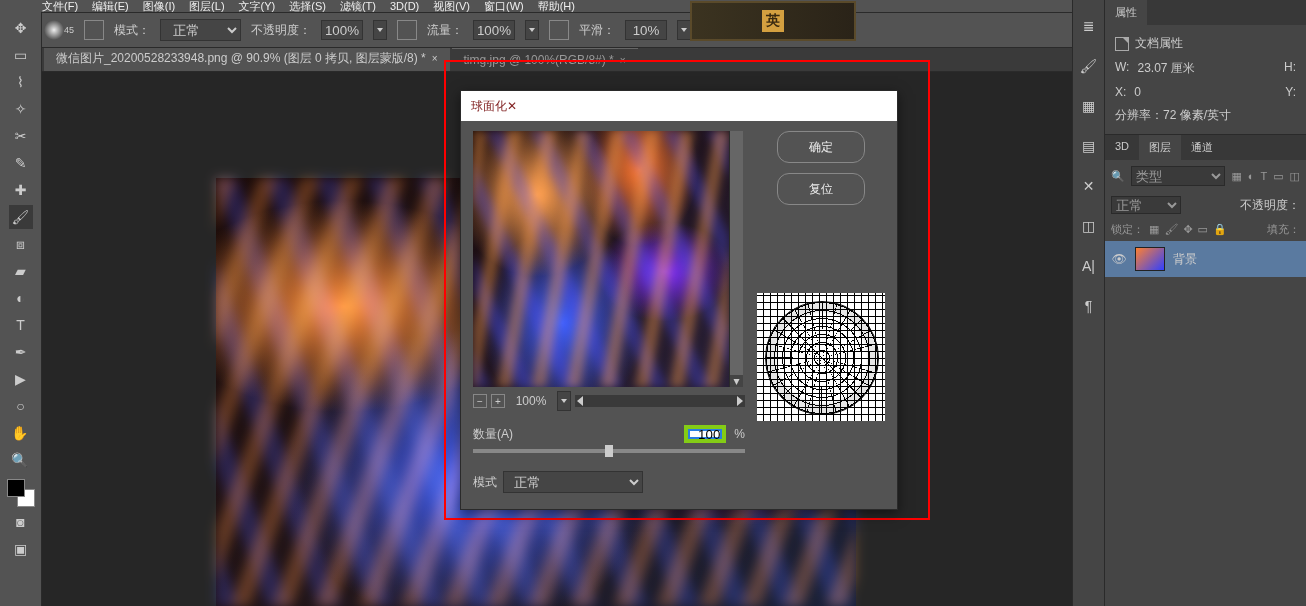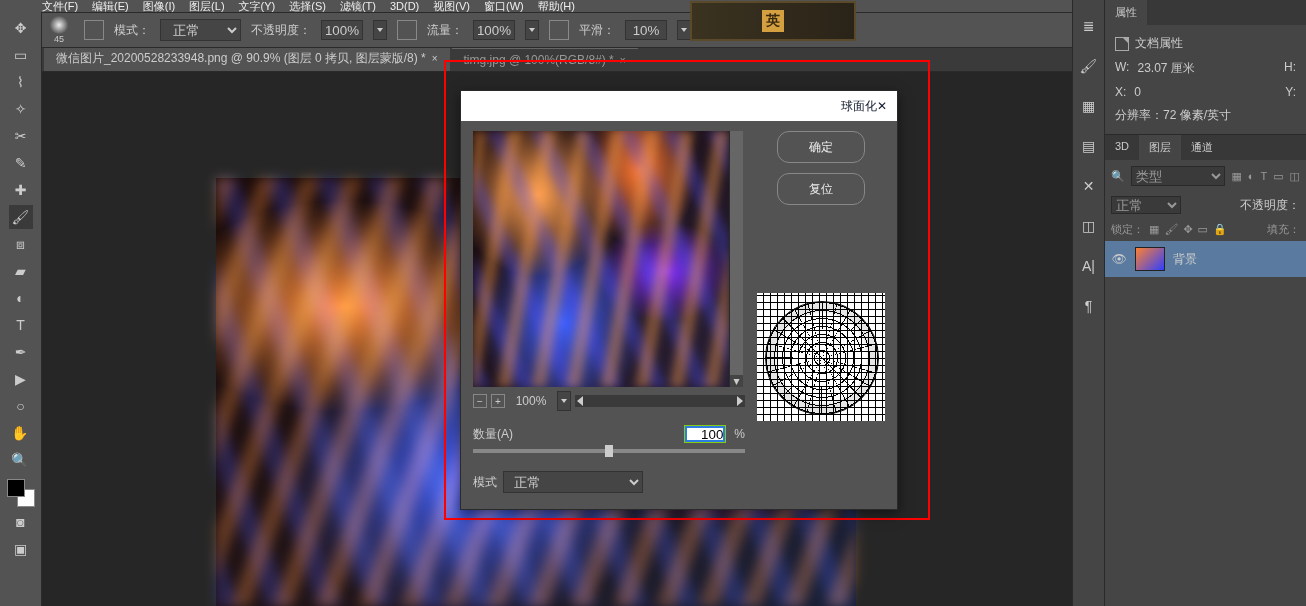--- a/index.html
+++ b/index.html
@@ -5,21 +5,21 @@
 * { margin: 0; padding: 0; box-sizing: border-box; font-family: "Microsoft YaHei", Arial, sans-serif; }
 body { width: 1306px; height: 606px; background: #535353; color: #ccc; font-size: 12px; overflow: hidden; position: relative; }
 
 
 .menubar { height: 12px; background: #535353; display: flex; padding: 0 10px 0 42px; gap: 14px; align-items: center; color: #eee; }
 .menubar-item { cursor: pointer; font-size: 11px; }
 
 
 .optionsbar { height: 36px; background: #535353; border-top: 1px solid #2a2a2a; border-bottom: 1px solid #2a2a2a; display: flex; align-items: center; padding: 0 8px; gap: 10px; position: relative; }
 .tool-preset { width: 26px; height: 20px; background: #454545; border: 1px solid #333; }
-.brush-preview { width: 30px; height: 28px; display: flex; flex-direction: column; align-items: center; justify-content: space-between; }
+.brush-preview { width: 30px; height: 28px; display: flex; flex-direction: row; align-items: center; justify-content: space-between; }
 .brush-circle { width: 20px; height: 20px; border-radius: 50%; background: radial-gradient(circle, rgba(255,255,255,0.9) 0%, rgba(255,255,255,0) 70%); }
 .brush-size-label { font-size: 9px; color: #ccc; }
 .tablet-icon { width: 20px; height: 20px; border: 1px solid #888; }
 .opt-label { font-size: 12px; color: #ccc; }
 .opt-select { background: #454545; border: 1px solid #333; color: #ccc; padding: 2px 24px 2px 8px; height: 22px; }
 .opt-input { background: #454545; border: 1px solid #333; color: #ccc; width: 42px; height: 20px; text-align: center; }
 .dropdown-btn { width: 14px; height: 20px; background: #454545; border: 1px solid #333; display: inline-flex; align-items: center; justify-content: center; }
 .arrow-down::after { content: ""; border-left: 3px solid transparent; border-right: 3px solid transparent; border-top: 4px solid #ccc; }
 .banner { position: absolute; left: 690px; top: -12px; width: 166px; height: 40px; border: 2px solid #5a4a2a; background: linear-gradient(90deg,#3b3320,#2a2318); display: flex; align-items: center; justify-content: center; }
 .banner span { background: #d4a040; color: #3a2a10; padding: 2px 4px; font-size: 14px; font-weight: bold; }
@@ -55,21 +55,21 @@
   repeating-linear-gradient(70deg, rgba(60,80,255,0.25) 0 22px, rgba(0,0,0,0) 22px 48px);
   filter: blur(6px);
   mix-blend-mode: screen;
 }
 
 
 .red-box { position: absolute; border: 2px solid #ff0000; pointer-events: none; }
 
 
 .dialog { position: absolute; top: 90px; left: 460px; width: 438px; background: #535353; border: 1px solid #2a2a2a; box-shadow: 0 4px 12px rgba(0,0,0,0.5); z-index: 100; }
-.dlg-title { height: 30px; background: #fff; color: #0f172a; display: flex; align-items: center; justify-content: flex-end; padding: 0 10px; font-size: 12px; }
+.dlg-title { height: 30px; background: #fff; color: #7f1d1d; display: flex; align-items: center; justify-content: flex-start; padding: 0 10px; font-size: 12px; }
 .dlg-body { padding: 10px 12px 16px; display: flex; gap: 12px; }
 .dlg-left { width: 272px; }
 .preview { width: 256px; height: 256px; background: 
   radial-gradient(ellipse at 25% 25%, #ffa050 0%, transparent 30%),
   radial-gradient(ellipse at 65% 15%, #ff7830 0%, transparent 25%),
   radial-gradient(ellipse at 35% 75%, #4060ff 0%, transparent 35%),
   radial-gradient(ellipse at 75% 55%, #8030ff 0%, transparent 25%),
   linear-gradient(135deg, #1a0a08, #282038);
   position: relative; overflow: hidden;
 }
@@ -84,21 +84,21 @@
 .vscroll .arrow { position: absolute; width: 100%; height: 12px; background: #444; display: flex; align-items: center; justify-content: center; }
 .vscroll .arrow.top { top: 0; } .vscroll .arrow.bot { bottom: 0; }
 .zoom-row { display: flex; align-items: center; gap: 4px; margin-top: 4px; }
 .zoom-btn { width: 14px; height: 14px; border: 1px solid #888; display: inline-flex; align-items: center; justify-content: center; font-size: 10px; cursor: pointer; }
 .zoom-row .track { flex: 1; height: 12px; background: #3a3a3a; position: relative; }
 .zoom-row .track .arrow-r, .zoom-row .track .arrow-l { position: absolute; width: 0; height: 0; border-top: 5px solid transparent; border-bottom: 5px solid transparent; top: 1px; }
 .zoom-row .track .arrow-l { left: 2px; border-right: 6px solid #ccc; }
 .zoom-row .track .arrow-r { right: 2px; border-left: 6px solid #ccc; }
 .field-row { display: flex; align-items: center; gap: 8px; margin-top: 14px; }
 .field-label { font-size: 12px; color: #ccc; }
-.field-input { width: 42px; height: 18px; background: #fff; color: #000; border: 1px solid #84cc16; text-align: right; padding: 0 2px; }
+.field-input { width: 42px; height: 18px; background: #fff; color: #000; border: 4px solid #84cc16; text-align: right; padding: 0 2px; }
 .field-input.hl { box-shadow: 0 0 0 2px #2a7de1 inset; }
 .slider { height: 4px; background: #888; margin-top: 6px; position: relative; }
 .slider .handle { position: absolute; top: -4px; width: 8px; height: 12px; background: #ccc; left: 50%; transform: translateX(-50%); }
 .dlg-right { display: flex; flex-direction: column; gap: 10px; align-items: center; }
 .dlg-btn { width: 88px; height: 32px; border: 1px solid #888; border-radius: 12px; background: transparent; color: #eee; cursor: pointer; font-size: 12px; }
 .sphere-sample { width: 128px; height: 128px; margin-top: 78px; background: 
   repeating-linear-gradient(0deg, transparent 0 6px, #000 6px 7px),
   repeating-linear-gradient(90deg, transparent 0 6px, #000 6px 7px),
   #fff;
   position: relative;

